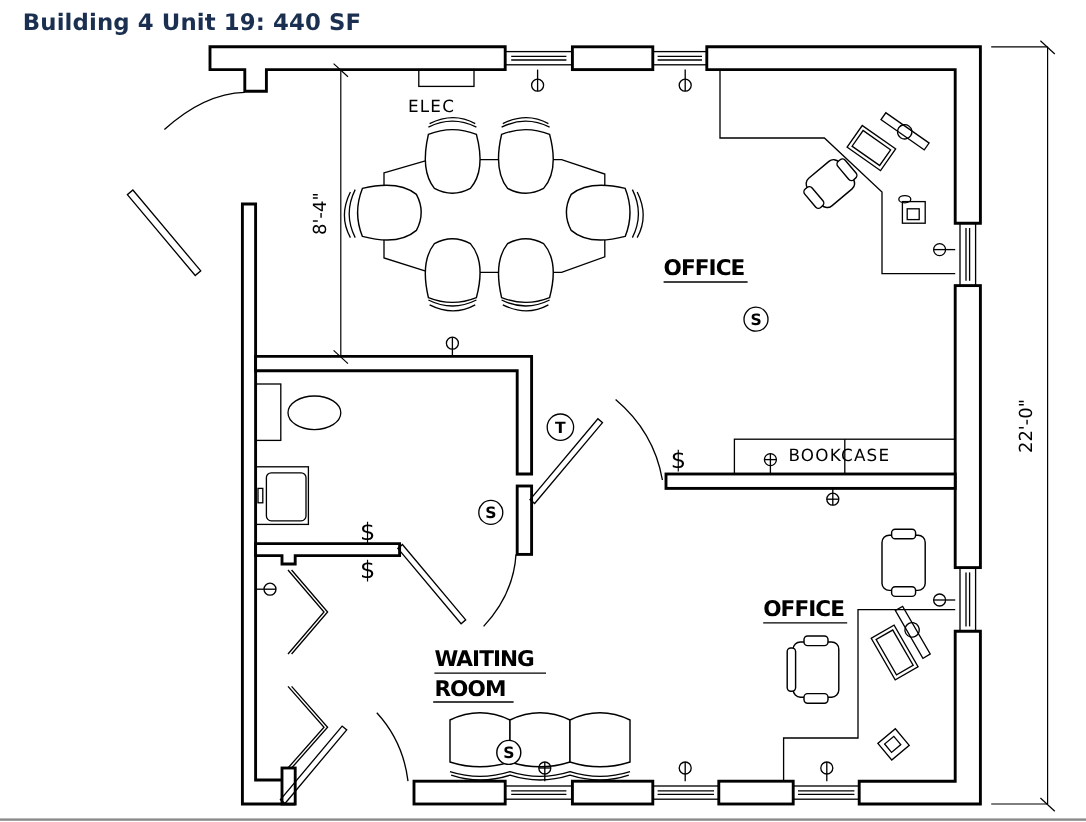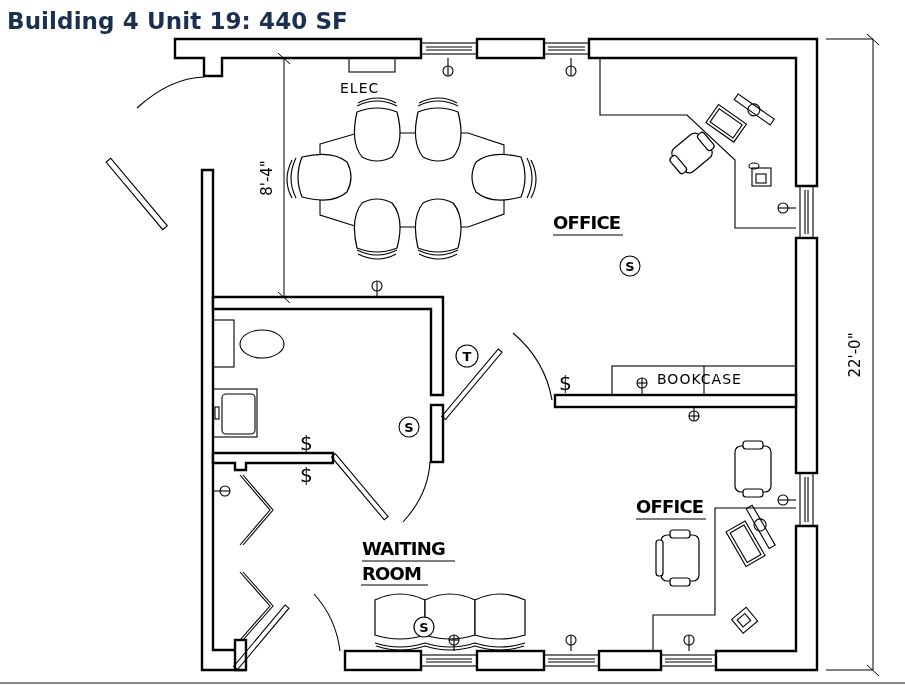--- a/index.html
+++ b/index.html
@@ -1,17 +1,17 @@
 <!DOCTYPE html>
 <html><head>
 <meta charset="utf-8">
 <style>
   html, body { margin: 0; padding: 0; background: #ffffff; }
   body { width: 905px; height: 685px; position: relative; overflow: hidden; font-family: "Liberation Sans", sans-serif; }
-  .title { position: absolute; left: 7px; top: 8px; font-family: "DejaVu Sans", sans-serif; font-weight: bold; font-size: 23px; color: #1b3050; letter-spacing: 0.1px; }
+  .title { position: absolute; left: 19px; top: 8px; font-family: "DejaVu Sans", sans-serif; font-weight: bold; font-size: 19px; color: #1b3050; letter-spacing: 0.1px; }
   svg { position: absolute; left: 0; top: 0; }
   .wall { fill: #ffffff; stroke: #000; stroke-width: 2.4; }
   .thin { fill: none; stroke: #000; stroke-width: 1.1; }
   .furn { fill: #fff; stroke: #000; stroke-width: 1.2; }
   .dim { fill: none; stroke: #000; stroke-width: 1; }
   .lbl-cad { font-family: "DejaVu Sans", sans-serif; font-size: 14px; fill: #000; letter-spacing: 1px; }
   .lbl-room { font-family: "DejaVu Sans", sans-serif; font-weight: bold; font-size: 18px; fill: #000; letter-spacing: -0.8px; }
   .sym { font-family: "DejaVu Sans", sans-serif; font-weight: bold; font-size: 13px; fill: #000; }
   .dollar { font-family: "DejaVu Sans", sans-serif; font-size: 20px; fill: #000; }
   .dimtext { font-family: "DejaVu Sans", sans-serif; font-size: 15px; fill: #000; }

